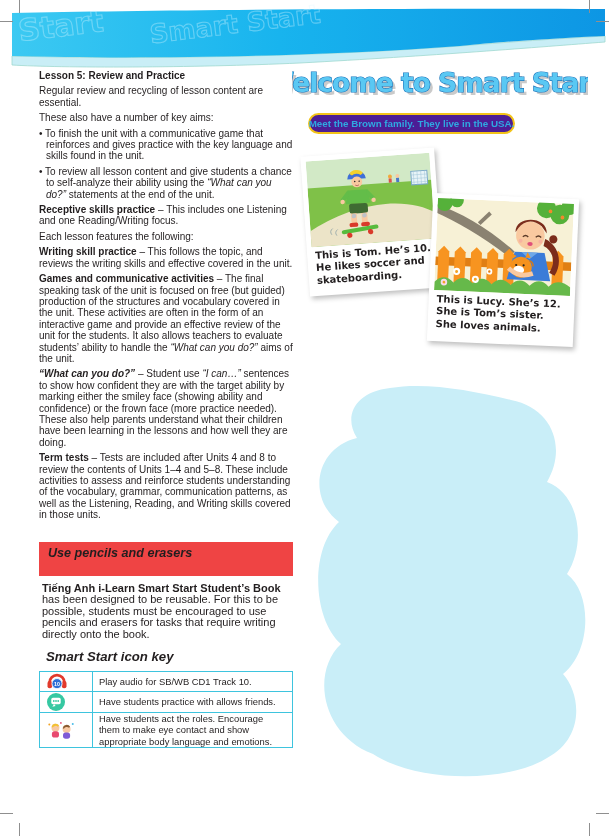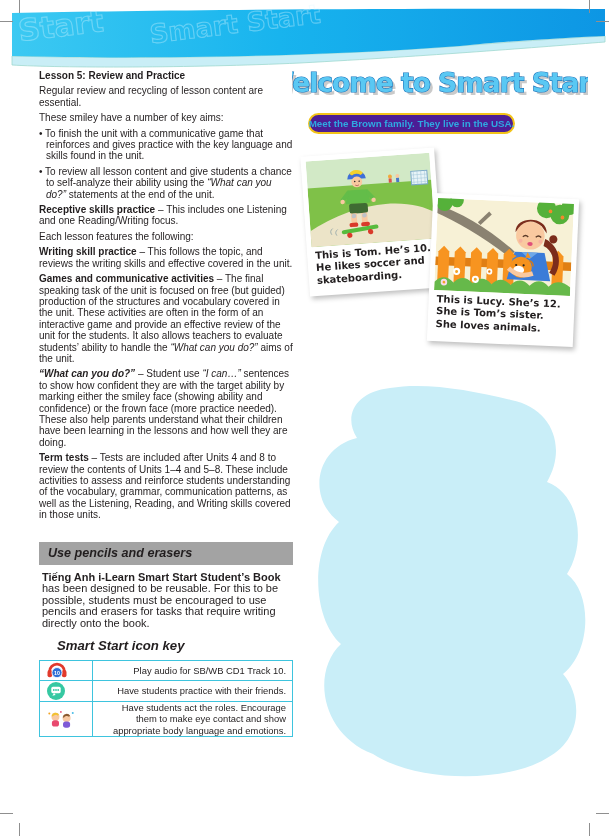--- a/index.html
+++ b/index.html
@@ -11,27 +11,27 @@
 
   
   .col-left{position:absolute;left:39px;top:66px;width:254px;}
   .col-left p{margin:4px 0 2px 0;font-size:10px;line-height:11.4px;}
   .lesson-h{font-weight:bold;font-size:9.8px;}
   .lead{font-weight:bold;}
   .bullet{padding-left:7px;text-indent:-7px;}
   .bullet::before{content:"• ";}
 
   .pencils{position:absolute;left:39px;top:542px;width:254px;}
-  .graybar{background:#a3a3a3;font-weight:bold;font-style:italic;font-size:12.6px;
-           padding:4px 9px 5px;margin-bottom:7px;}
+  .graybar{background:#ef4444;font-weight:bold;font-style:italic;font-size:12.6px;
+           padding:4px 9px 16px;margin-bottom:7px;}
   .pencils p{margin:3px;font-size:11px;line-height:11.4px;}
-  .iconkey-h{font-weight:bold;font-style:italic;font-size:13.2px;margin:9px 0 7px 18px;}
+  .iconkey-h{font-weight:bold;font-style:italic;font-size:13.2px;margin:9px 0 7px 7px;}
   table.keytbl{border-collapse:collapse;width:254px;}
   table.keytbl td{border:1.6px solid #3ec4de;font-size:9.4px;line-height:11.4px;
-                  padding:0 6px;vertical-align:middle;text-align:right;}
+                  padding:0 6px;vertical-align:middle;}
   td.icn{width:40px;text-align:center;padding:3px;}
 
   
   .banner-pill{position:absolute;left:308px;top:113px;width:203px;height:17px;
                background:#4c1d95;border:2px solid #f2c318;border-radius:12px;
                display:flex;align-items:center;justify-content:center;
                font-weight:bold;font-size:9.8px;color:#2fa8e1;white-space:nowrap;}
 
   .pcard{position:absolute;background:#fff;box-sizing:border-box;padding:5px;
          box-shadow:2px 3px 5px rgba(0,0,0,.25);}
@@ -65,21 +65,21 @@
   <div class="crop" style="left:589px;top:0;width:1px;height:13px"></div>
   <div class="crop" style="left:596px;top:21px;width:13px;height:1px"></div>
   <div class="crop" style="left:0;top:813px;width:13px;height:1px"></div>
   <div class="crop" style="left:19px;top:823px;width:1px;height:13px"></div>
   <div class="crop" style="left:596px;top:813px;width:13px;height:1px"></div>
   <div class="crop" style="left:589px;top:823px;width:1px;height:13px"></div>
 
   <div class="col-left">
     <p class="lesson-h">Lesson 5: Review and Practice</p>
     <p>Regular review and recycling of lesson content are essential.</p>
-    <p>These smiley have a number of key aims:</p>
+    <p>These also have a number of key aims:</p>
     <p class="bullet">To finish the unit with a communicative game that reinforces and gives practice with the key language and skills found in the unit.</p>
     <p class="bullet"><span>To review all lesson content and give students a chance to self-analyze their ability using the </span><i>“What can you do?”</i><span> statements at the end of the unit.</span></p>
     <p><span class="lead">Receptive skills practice</span><span> – This includes one Listening and one Reading/Writing focus.</span></p>
     <p>Each lesson features the following:</p>
     <p><span class="lead">Writing skill practice</span><span> – This follows the topic, and reviews the writing skills and effective covered in the unit.</span></p>
     <p><span class="lead">Games and communicative activities</span><span> – The final speaking task of the unit is focused on free (but guided) production of the structures and vocabulary covered in the unit. These activities are often in the form of an interactive game and provide an effective review of the unit for the students. It also allows teachers to evaluate students’ ability to handle the </span><i>“What can you do?”</i><span> aims of the unit.</span></p>
     <p><span class="lead" style="font-style:italic">“What can you do?”</span><span> – Student use </span><i>“I can…”</i><span> sentences to show how confident they are with the target ability by marking either the smiley face (showing ability and confidence) or the frown face (more practice needed). These also help parents understand what their children have been learning in the lessons and how well they are doing.</span></p>
     <p><span class="lead">Term tests</span><span> – Tests are included after Units 4 and 8 to review the contents of Units 1–4 and 5–8. These include activities to assess and reinforce students understanding of the vocabulary, grammar, communication patterns, as well as the Listening, Reading, and Writing skills covered in those units.</span></p>
   </div>
 
@@ -106,21 +106,21 @@
         <td class="icn">
           <svg width="20" height="20" viewBox="0 0 20 20">
             <circle cx="10" cy="10" r="9" fill="#36c8a2"></circle>
             <rect x="5.3" y="5.8" width="9.4" height="6.4" rx="1.6" fill="#fff"></rect>
             <path d="M8,12 l-1.6,2.8 3.2,-0.8 z" fill="#fff"></path>
             <circle cx="7.8" cy="9" r="0.9" fill="#36c8a2"></circle>
             <circle cx="10" cy="9" r="0.9" fill="#36c8a2"></circle>
             <circle cx="12.2" cy="9" r="0.9" fill="#36c8a2"></circle>
           </svg>
         </td>
-        <td>Have students practice with their friends.</td>
+        <td>Have students practice with allows friends.</td>
       </tr>
       <tr>
         <td class="icn">
           <svg width="30" height="20" viewBox="0 0 26 18">
             <circle cx="8" cy="7" r="3.6" fill="#f8c8a2"></circle>
             <path d="M4.6,6.4 a3.6,3.6 0 0 1 6.6,-1.4 l-1,1 a3,3 0 0 0 -4.6,0.8 z" fill="#f2c230"></path>
             <rect x="4.8" y="10.2" width="6.4" height="5.6" rx="2.4" fill="#e84a6f"></rect>
             <circle cx="18" cy="8" r="3.6" fill="#f8c8a2"></circle>
             <path d="M14.6,7.4 a3.6,3.6 0 0 1 6.6,-1.4 l-1,1 a3,3 0 0 0 -4.6,0.8 z" fill="#8a5a32"></path>
             <rect x="14.8" y="11.2" width="6.4" height="5.6" rx="2.4" fill="#7f5bd6"></rect>

